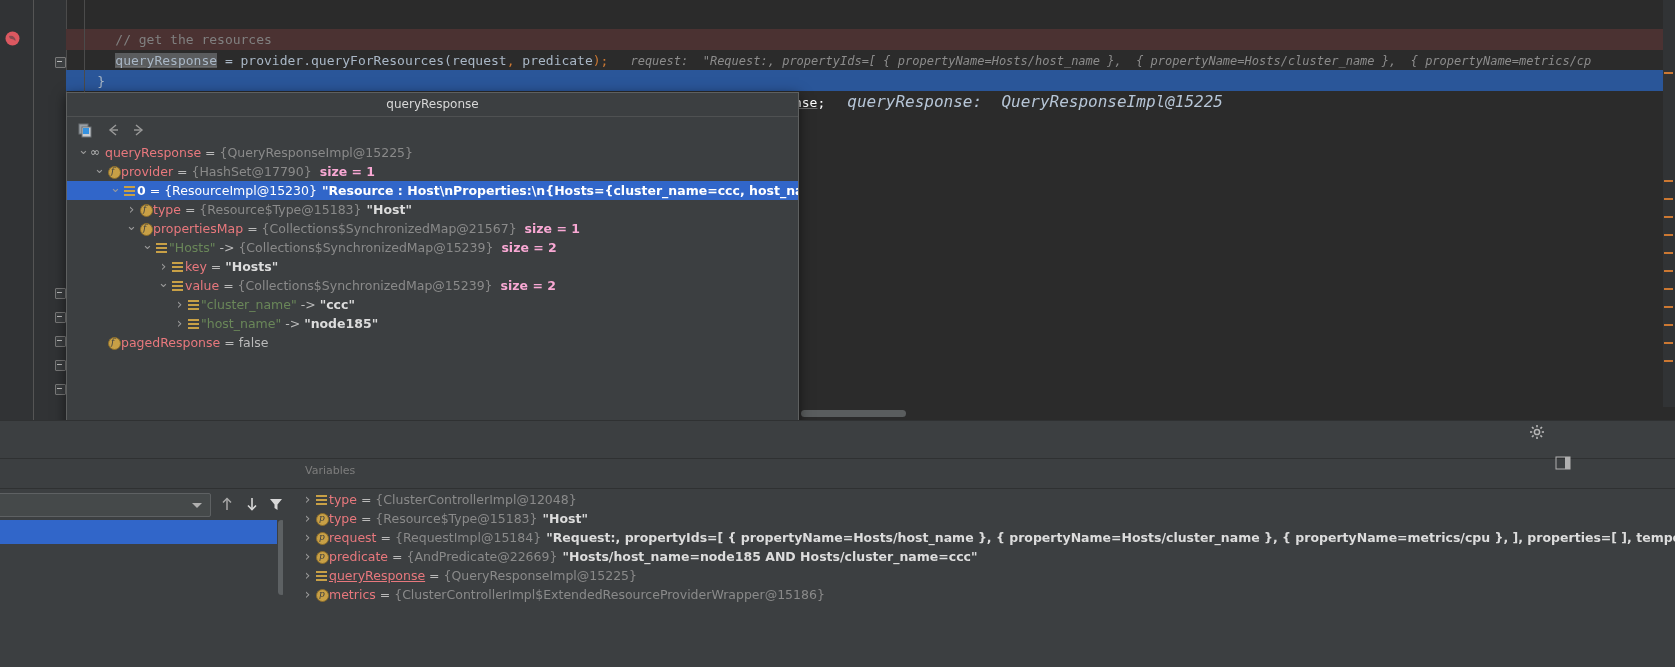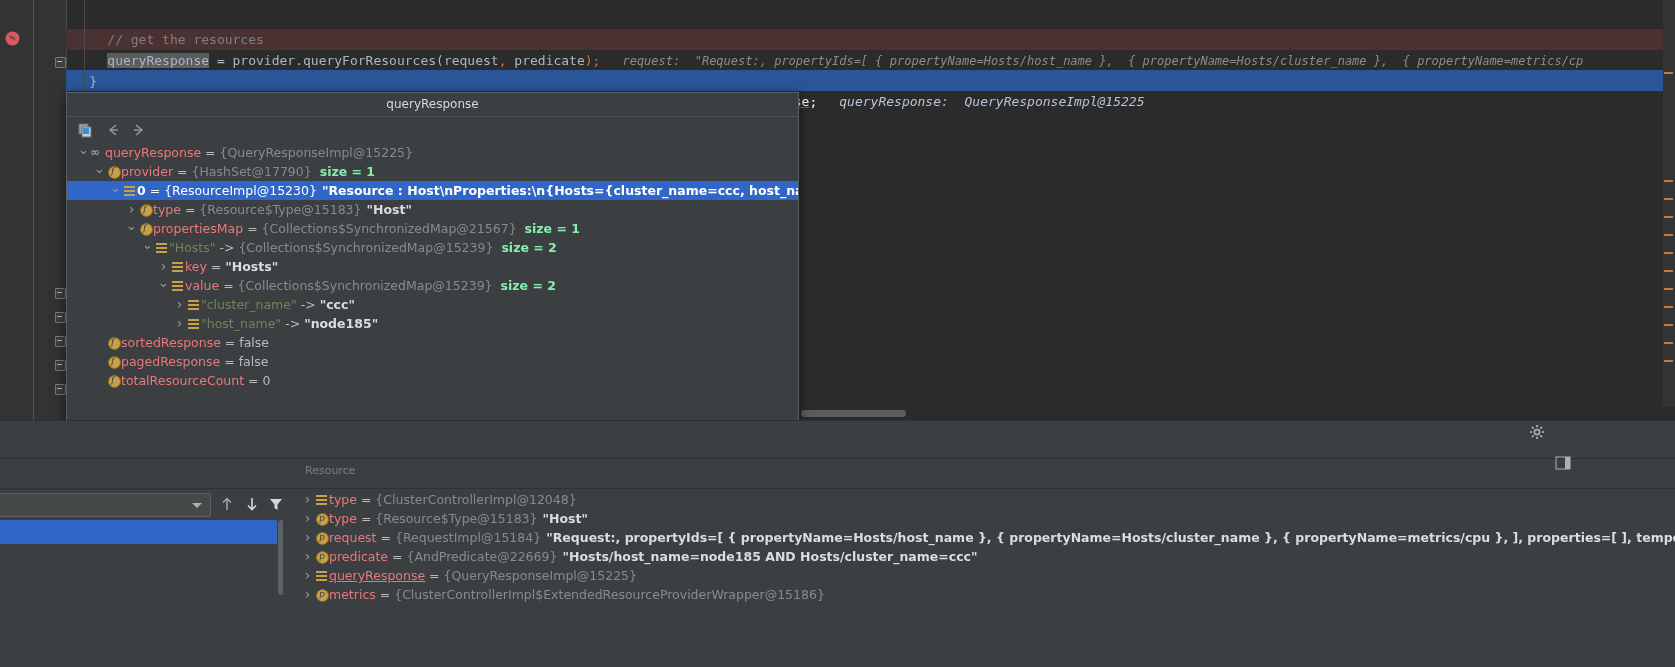--- a/index.html
+++ b/index.html
@@ -12,32 +12,32 @@
   }
 
   
   #editor{position:absolute;left:0;top:0;width:1675px;height:420px;background:#2b2b2b;overflow:hidden;}
   #gutter{position:absolute;left:0;top:0;width:66px;height:420px;background:#313335;border-right:1px solid #4b4b4b;}
   .gutter-bp{position:absolute;left:4px;top:30px;width:17px;height:17px;}
   .fold-mark{position:absolute;left:55px;width:9px;height:9px;border:1px solid #787878;border-radius:1px;background:#3c3f41;}
   .fold-mark:after{content:"";position:absolute;left:1px;top:3px;width:5px;height:1px;background:#bbbbbb;}
   .gutter-stripe{position:absolute;left:33px;width:1px;background:#555;}
 
-  .code-line{position:absolute;left:58px;height:21px;line-height:21px;white-space:pre;
+  .code-line{position:absolute;left:66px;height:21px;line-height:21px;white-space:pre;
     font-family:"DejaVu Sans Mono","Liberation Mono",monospace;font-size:13px;}
   .line-bg-bp{position:absolute;left:66px;right:0;height:21px;background:#4b3232;}
   .line-bg-exec{position:absolute;left:66px;right:0;height:21px;background:#2a5699;}
   .indent-guide{position:absolute;width:1px;background:#4b4b4b;}
 
   .c-comment{color:#808080;}
   .c-kw{color:#cc7832;}
   .c-plain{color:#a9b7c6;}
   .c-anno{color:#bbb529;}
   .c-hint{color:#8c8c8c;font-style:italic;font-size:12px;}
-  .c-hint-sel{color:#b6c5d6;font-style:italic;font-size:13px;}
+  .c-hint-sel{color:#b6c5d6;font-style:italic;font-size:16px;}
   .c-exec{color:#ffffff;}
   .c-exec-kw{color:#cc7832;}
   .u-line{text-decoration:underline;text-decoration-color:#6a6a6a;}
   .ident-hl{background:#5a5c5e;}
 
   
   #editor-hscroll{position:absolute;left:66px;bottom:0;height:13px;right:0;background:#2b2b2b;}
   #editor-hthumb{position:absolute;left:735px;top:3px;width:105px;height:7px;background:#5a5d5e;border-radius:4px;}
 
   
@@ -60,21 +60,21 @@
   .tw{display:inline-block;vertical-align:top;}
   .arrow{display:inline-block;width:13px;text-align:center;color:#9a9a9a;font-size:10px;vertical-align:top;}
   .arrow.none{color:transparent;}
   .ic{display:inline-block;width:15px;height:19px;vertical-align:top;position:relative;}
   .n-name{color:#e8787d;}
   .n-name-w{color:#ffffff;}
   .n-eq{color:#bbbbbb;}
   .n-type{color:#8a8a8a;}
   .n-val{color:#dcdcdc;font-weight:bold;}
   .n-str{color:#6a8759;}
-  .n-size{color:#86efac;font-weight:bold;}
+  .n-size{color:#f9a8d4;font-weight:bold;}
   .sel .n-name,.sel .n-type,.sel .n-eq,.sel .n-val,.sel .n-str,.sel .n-size{color:#ffffff;}
 
   
   .ic-field:before{content:"";position:absolute;left:2px;top:4px;width:11px;height:11px;border-radius:50%;
     background:#c8a046;border:1px solid #8d6e2b;}
   .ic-field:after{content:"f";position:absolute;left:5px;top:3px;font-size:9px;color:#3c3f41;
     font-family:"DejaVu Serif",serif;font-style:italic;line-height:12px;}
   
   .ic-param:before{content:"";position:absolute;left:2px;top:4px;width:11px;height:11px;border-radius:50%;
     background:#c8a046;border:1px solid #8d6e2b;}
@@ -216,23 +216,21 @@
       <div class="trow"><span class="tw" style="display: inline-block; width: 10px;"></span><span class="arrow" style="font-size: 13px; line-height: 13px;">⌄</span><span class="ic"><span class="ic-oo">∞</span></span><span class="n-name">queryResponse</span><span class="n-eq"> = </span><span class="n-type">{QueryResponseImpl@15225}</span></div>
       <div class="trow"><span class="tw" style="display: inline-block; width: 26px;"></span><span class="arrow" style="font-size: 13px; line-height: 13px;">⌄</span><span class="ic ic-field"></span><span class="n-name">provider</span><span class="n-eq"> = </span><span class="n-type">{HashSet@17790}</span><span class="n-size" style="margin-left: 8px;">size = 1</span></div>
       <div class="trow sel"><span class="tw" style="display: inline-block; width: 42px;"></span><span class="arrow" style="font-size: 13px; line-height: 13px;">⌄</span><span class="ic ic-list"></span><span class="n-name-w" style="font-weight: bold;">0</span><span class="n-eq"> = </span><span class="n-type">{ResourceImpl@15230}</span><span class="n-val" style="margin-left: 5px;">"Resource : Host\nProperties:\n{Hosts={cluster_name=ccc, host_name=node18{… View</span></div>
       <div class="trow"><span class="tw" style="display: inline-block; width: 58px;"></span><span class="arrow" style="font-size: 14px;">›</span><span class="ic ic-field"></span><span class="n-name">type</span><span class="n-eq"> = </span><span class="n-type">{Resource$Type@15183}</span><span class="n-val" style="margin-left: 5px;">"Host"</span></div>
       <div class="trow"><span class="tw" style="display: inline-block; width: 58px;"></span><span class="arrow" style="font-size: 13px; line-height: 13px;">⌄</span><span class="ic ic-field"></span><span class="n-name">propertiesMap</span><span class="n-eq"> = </span><span class="n-type">{Collections$SynchronizedMap@21567}</span><span class="n-size" style="margin-left: 8px;">size = 1</span></div>
       <div class="trow"><span class="tw" style="display: inline-block; width: 74px;"></span><span class="arrow" style="font-size: 13px; line-height: 13px;">⌄</span><span class="ic ic-list"></span><span class="n-str">"Hosts"</span><span class="n-eq"> -&gt; </span><span class="n-type">{Collections$SynchronizedMap@15239}</span><span class="n-size" style="margin-left: 8px;">size = 2</span></div>
       <div class="trow"><span class="tw" style="display: inline-block; width: 90px;"></span><span class="arrow" style="font-size: 14px;">›</span><span class="ic ic-list"></span><span class="n-name">key</span><span class="n-eq"> = </span><span class="n-val" style="margin-left: 0px;">"Hosts"</span></div>
       <div class="trow"><span class="tw" style="display: inline-block; width: 90px;"></span><span class="arrow" style="font-size: 13px; line-height: 13px;">⌄</span><span class="ic ic-list"></span><span class="n-name">value</span><span class="n-eq"> = </span><span class="n-type">{Collections$SynchronizedMap@15239}</span><span class="n-size" style="margin-left: 8px;">size = 2</span></div>
       <div class="trow"><span class="tw" style="display: inline-block; width: 106px;"></span><span class="arrow" style="font-size: 14px;">›</span><span class="ic ic-list"></span><span class="n-str">"cluster_name"</span><span class="n-eq"> -&gt; </span><span class="n-val" style="margin-left: 0px;">"ccc"</span></div>
       <div class="trow"><span class="tw" style="display: inline-block; width: 106px;"></span><span class="arrow" style="font-size: 14px;">›</span><span class="ic ic-list"></span><span class="n-str">"host_name"</span><span class="n-eq"> -&gt; </span><span class="n-val" style="margin-left: 0px;">"node185"</span></div>
-      <div class="trow"><span class="tw" style="display: inline-block; width: 26px;"></span><span class="arrow none">&nbsp;</span><span class="ic ic-field"></span><span class="n-name">sortedResponse</span><span class="n-eq"> = </span><span class="n-eq" style="margin-left: 0px;">false</span></div>
       <div class="trow"><span class="tw" style="display: inline-block; width: 26px;"></span><span class="arrow none">&nbsp;</span><span class="ic ic-field"></span><span class="n-name">pagedResponse</span><span class="n-eq"> = </span><span class="n-eq" style="margin-left: 0px;">false</span></div>
-      <div class="trow"><span class="tw" style="display: inline-block; width: 26px;"></span><span class="arrow none">&nbsp;</span><span class="ic ic-field"></span><span class="n-name">totalResourceCount</span><span class="n-eq"> = </span><span class="n-eq" style="margin-left: 0px;">0</span></div>
     </div>
 
   <div id="popup-hscroll">
     <div id="popup-hthumb"></div>
   </div>
 </div>
 
 <div id="bottom">
   <div class="hsep" style="top:0;"></div>
   <div class="hsep" style="top:38px;"></div>
@@ -254,21 +252,21 @@
     </svg>
   </div>
 
   <div style="position:absolute;right:104px;top:36px;width:16px;height:14px;">
     <svg width="16" height="14" viewBox="0 0 16 14">
       <rect x="1" y="1" width="14" height="12" fill="none" stroke="#b0b0b0"></rect>
       <rect x="10" y="1" width="5" height="12" fill="#b0b0b0"></rect>
     </svg>
   </div>
 
-  <div style="position:absolute;left:305px;top:44px;font-size:11px;color:#7d7d7d;">Resource</div>
+  <div style="position:absolute;left:305px;top:44px;font-size:11px;color:#7d7d7d;">Variables</div>
 
   <div id="frames-panel">
     <div id="frames-toolbar">
       <div id="frame-combo">
         <span style="position:absolute;left:8px;top:3px;font-size:11px;color:#bbb;"></span>
         <div class="combo-caret"></div>
       </div>
       <div class="ft-icon" style="left:218px;">
         <svg width="18" height="18" viewBox="0 0 18 18">
           <line x1="9" y1="3.5" x2="9" y2="15" stroke="#a8a8a8" stroke-width="1.5"></line>

